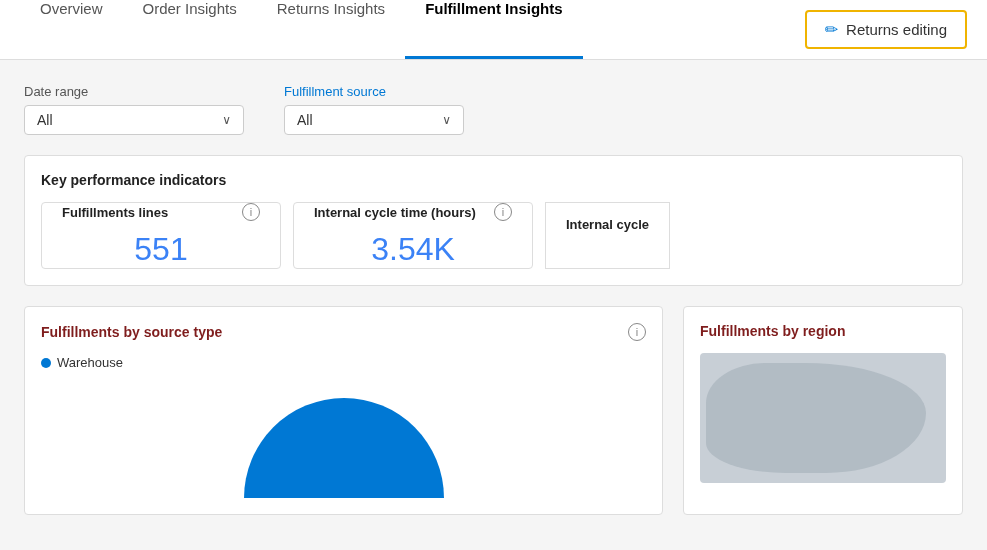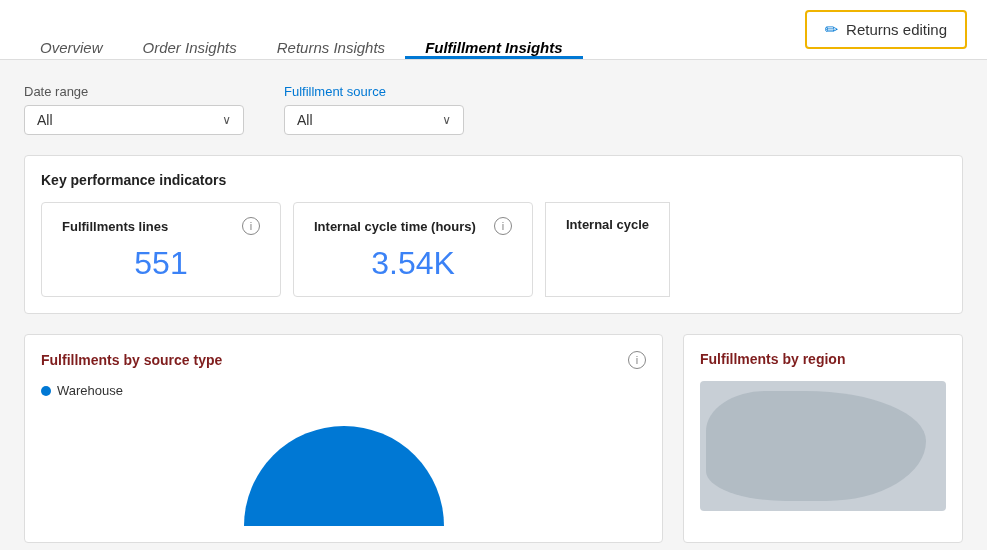--- a/index.html
+++ b/index.html
@@ -17,29 +17,28 @@
     .top-nav {
       background: #fff;
       border-bottom: 1px solid #ddd;
       display: flex;
       align-items: stretch;
       padding: 0 20px;
       height: 60px;
     }
     .nav-item {
       display: flex;
-      align-items: flex-end;
+      align-items: flex-start;
       padding: 0 20px;
       cursor: pointer;
       color: #555;
       font-size: 15px;
       border-bottom: 3px solid transparent;
       white-space: nowrap;
       position: relative;
-      font-style: italic;
     }
     .nav-item.active {
       color: #000000;
       border-bottom: 3px solid #0078d4;
       font-weight: 600;
     }
     .resume-editing-btn {
       display: flex;
       align-items: center;
       gap: 8px;
@@ -121,21 +120,21 @@
       margin-bottom: 14px;
       color: #222;
     }
     .kpi-cards {
       display: flex;
       gap: 0;
     }
     .kpi-card {
       border: 1px solid #ddd;
       border-radius: 4px;
-      padding: 14px 20px;
+      padding: 0 20px;
       background: #fff;
       min-width: 240px;
       margin-right: 12px;
       flex-shrink: 0;
     }
     .kpi-card-header {
       display: flex;
       align-items: center;
       justify-content: space-between;
       margin-bottom: 10px;

